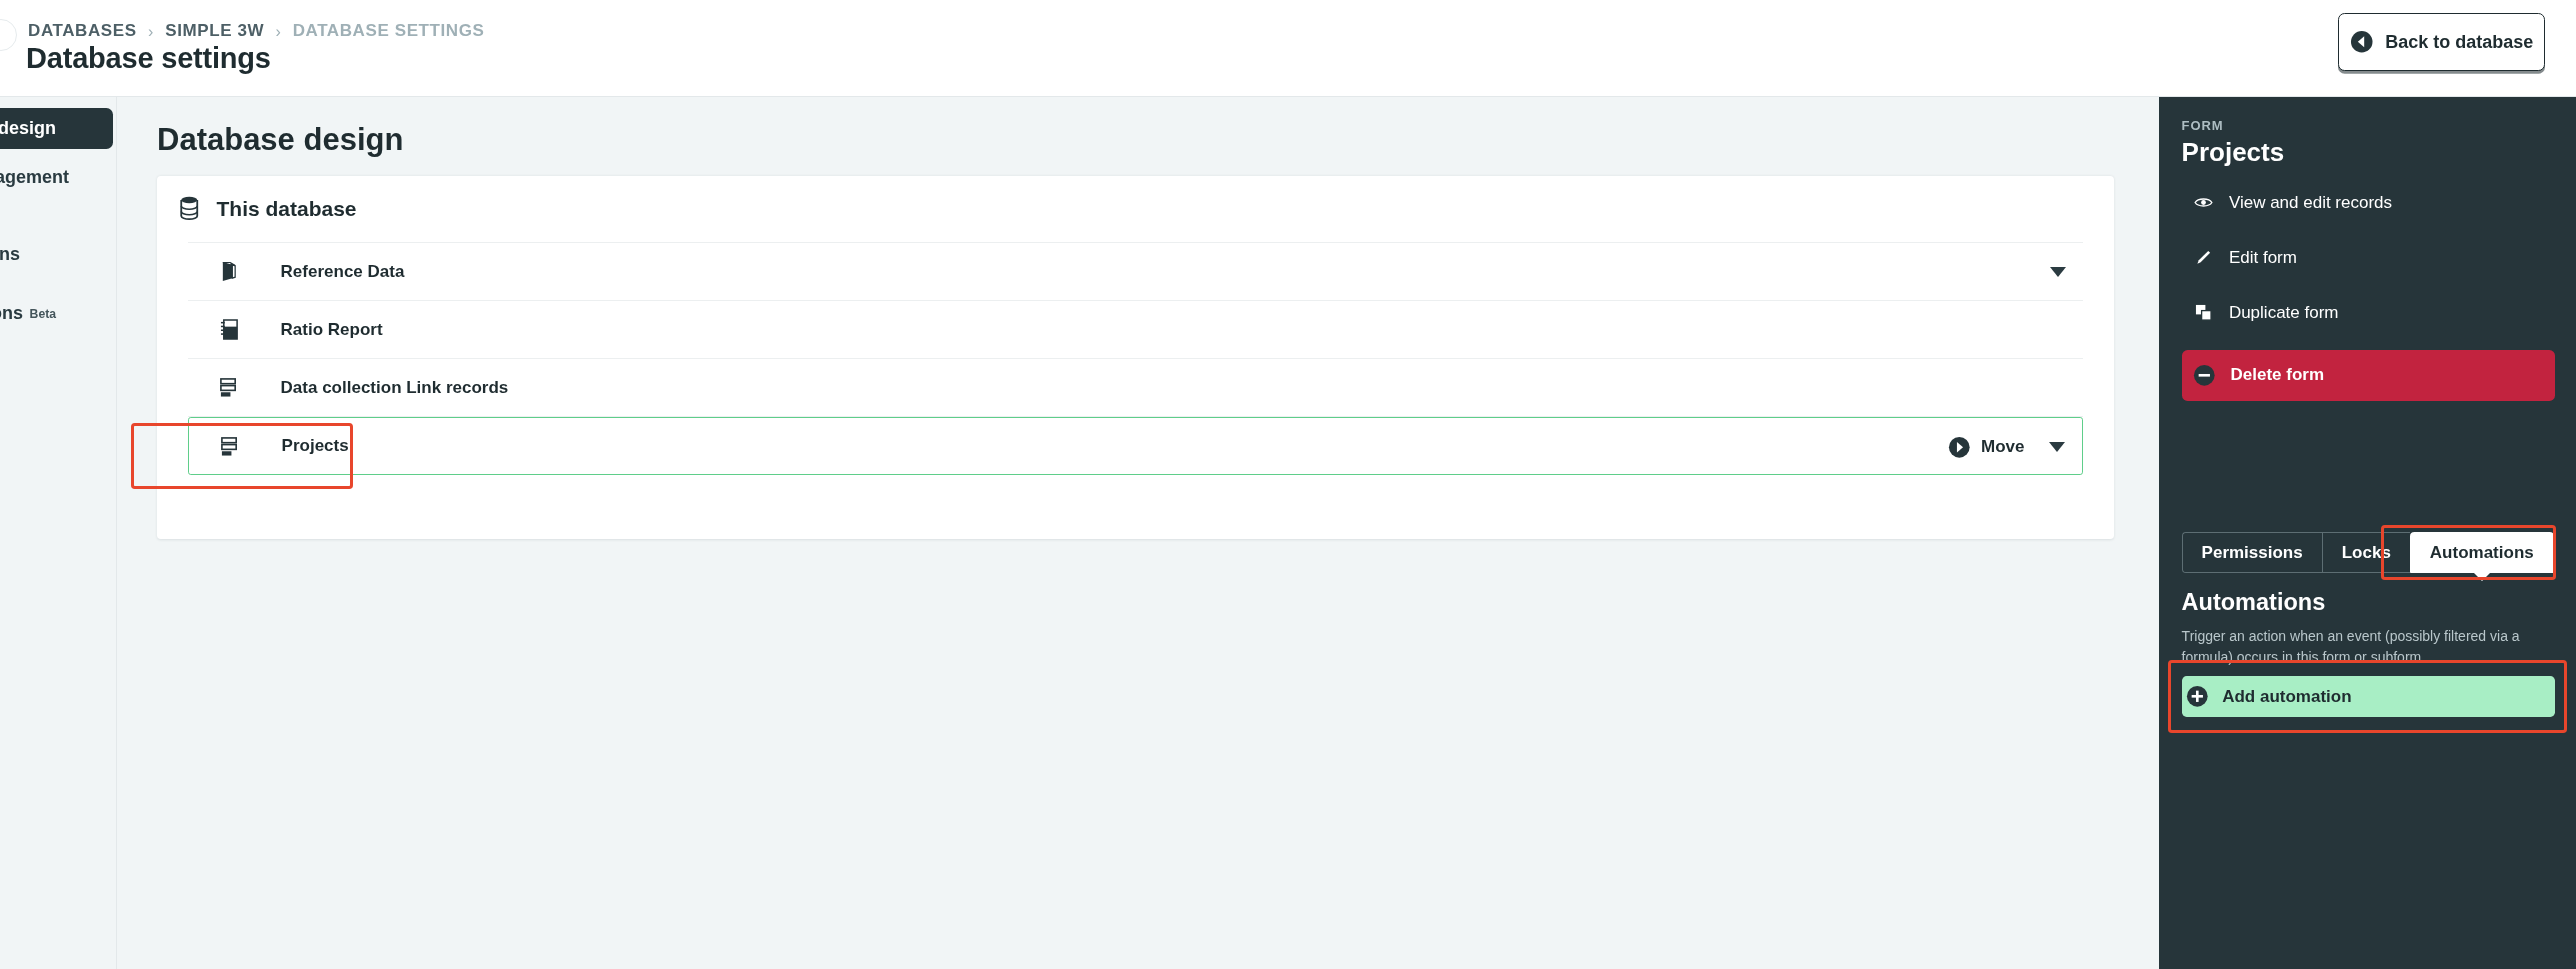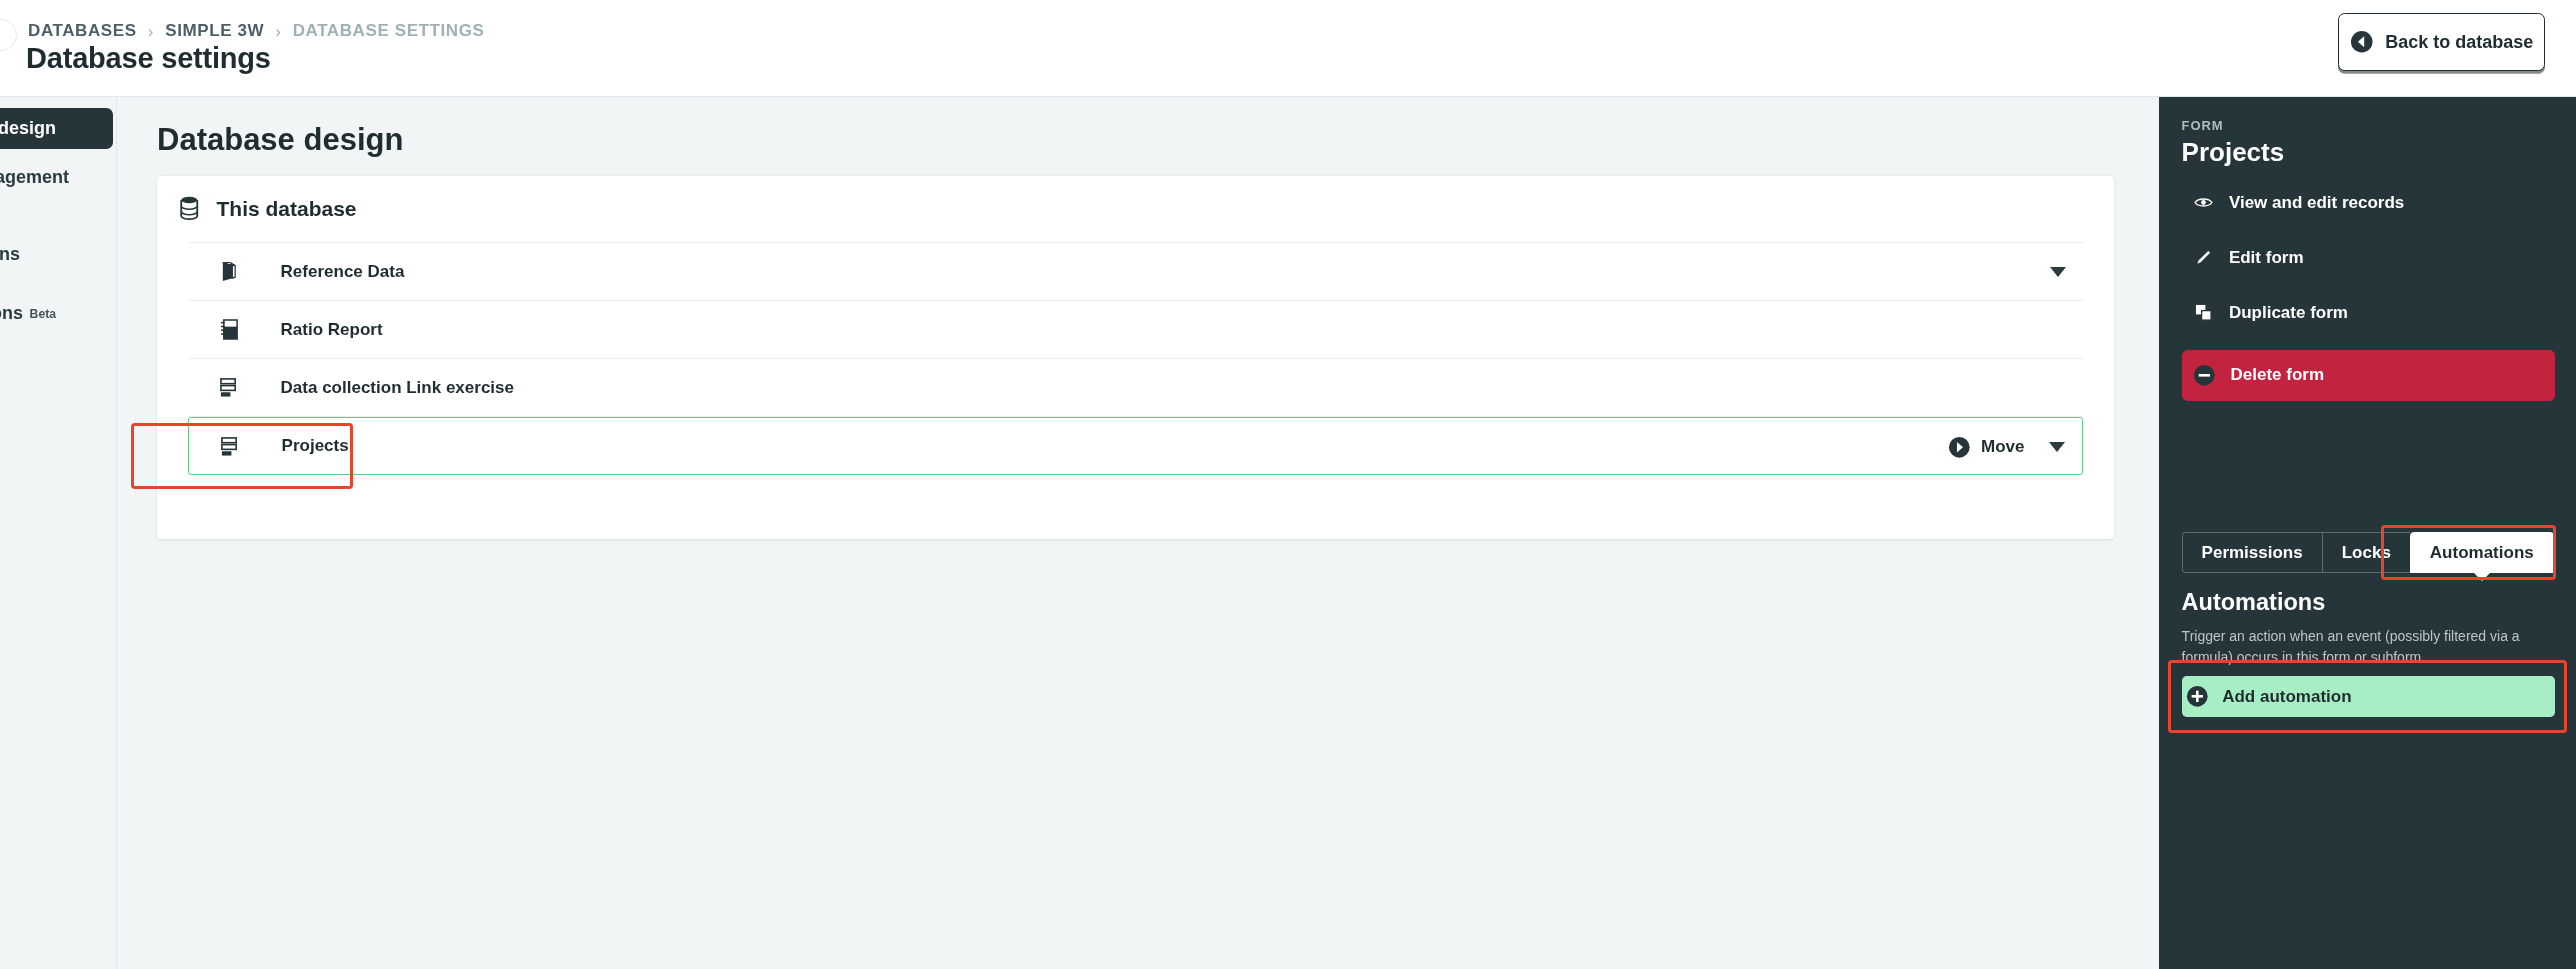--- a/index.html
+++ b/index.html
@@ -123,21 +123,21 @@
   .rightpanel {
     position: absolute; left: 2159px; top: 97px;
     width: 417px; height: 885px; background: #26353a;
     padding: 21px 21px 0 22.6px;
   }
   .rp-kicker { font-size: 13px; font-weight: 700; color: #aebec3; letter-spacing: 0.9px; }
   .rp-title { font-size: 26px; font-weight: 700; color: #ffffff; margin-top: 3.8px; }
   .rp-action {
     display: flex; align-items: center; gap: 15px;
     height: 40px; margin-top: 15px; padding-left: 11.3px;
-    font-size: 17px; font-weight: 700; color: #ffffff; cursor: pointer;
+    font-size: 17px; font-weight: 400; color: #ffffff; cursor: pointer;
   }
   .rp-action .ico { width: 21px; flex: 0 0 21px; display: flex; justify-content: center; }
   .delete-btn {
     margin-top: 17px; height: 51px; width: 100%;
     background: #c2233f; border-radius: 5.6px;
     display: flex; align-items: center; gap: 15px; padding-left: 11.3px;
     font-size: 17px; font-weight: 700; color: #ffffff; cursor: pointer;
   }
   .tabs {
     position: absolute; left: 22.6px; top: 435px;
@@ -271,21 +271,21 @@
         </div>
 
         <div class="row">
           <span class="row-ico">
             <svg width="20" height="21" viewBox="0 0 21 22">
               <rect x="2" y="2" width="15" height="5" fill="none" stroke="#26353a" stroke-width="1.7"></rect>
               <rect x="2" y="9" width="15" height="5" fill="none" stroke="#26353a" stroke-width="1.7"></rect>
               <rect x="2" y="16" width="10" height="4.5" fill="#26353a"></rect>
             </svg>
           </span>
-          <span class="row-label">Data collection Link exercise</span>
+          <span class="row-label">Data collection Link records</span>
         </div>
 
         <div class="row selected">
           <span class="row-ico">
             <svg width="20" height="21" viewBox="0 0 21 22">
               <rect x="2" y="2" width="15" height="5" fill="none" stroke="#26353a" stroke-width="1.7"></rect>
               <rect x="2" y="9" width="15" height="5" fill="none" stroke="#26353a" stroke-width="1.7"></rect>
               <rect x="2" y="16" width="10" height="4.5" fill="#26353a"></rect>
             </svg>
           </span>

